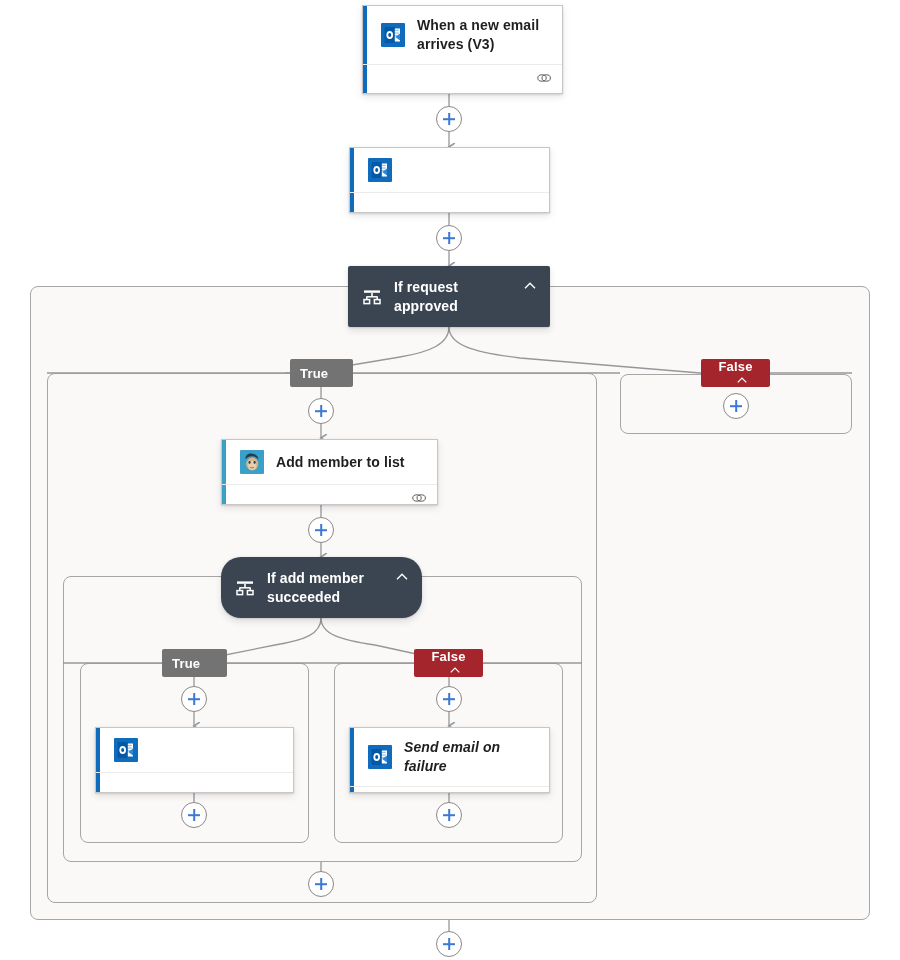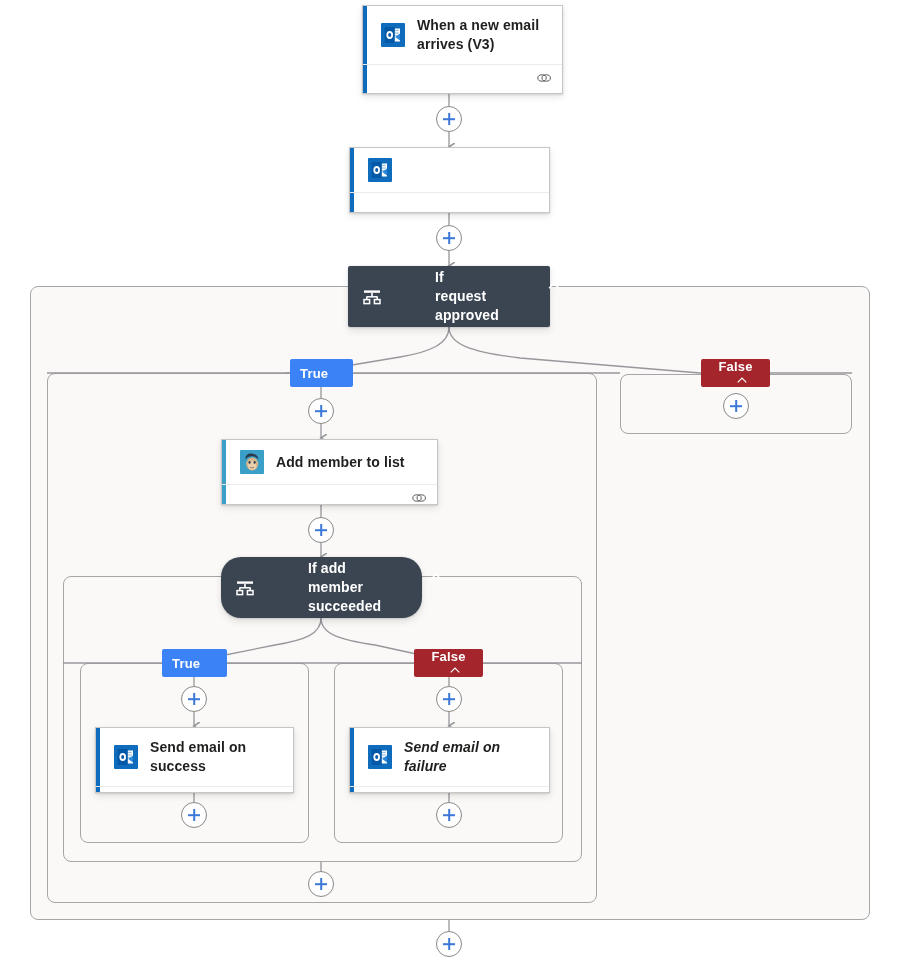--- a/index.html
+++ b/index.html
@@ -94,21 +94,20 @@
   
   .cond {
     position: absolute;
     background: #3b4552;
     border-radius: 2px;
     box-sizing: border-box;
     display: flex;
     align-items: center;
     padding: 0 12px 0 14px;
     box-shadow: 0 0.6px 1.8px rgba(0,0,0,0.12), 0 3.2px 7.2px rgba(0,0,0,0.10);
-    gap: 41px;
   }
   .cond .cond-icon {
     width: 20px; height: 20px;
     flex: 0 0 20px;
     margin-right: 12px;
     display: block;
   }
   .cond .cond-title {
     color: #ffffff;
     font-size: 14px;
@@ -132,21 +131,21 @@
     border-radius: 2px;
     display: flex;
     align-items: center;
     padding: 0 10px;
     box-sizing: border-box;
     color: #ffffff;
     font-size: 13px;
     font-weight: 700;
     letter-spacing: 0.2px;
   }
-  .badge.t { background: #3b82f6; gap: 37px; }
+  .badge.t { background: #737373; gap: 37px; }
   .badge.f { background: #a4262c; flex-direction: column; }
   .badge .badge-chevron {
     width: 14px; height: 14px;
     margin-left: 12px;
     display: block;
   }
 
   
   .plus {
     position: absolute;
@@ -374,21 +373,20 @@
         <rect x="0" y="0" width="24" height="24" fill="#0f6cbd"></rect>
         <rect x="9" y="5.5" width="10" height="13" fill="#ffffff"></rect>
         <rect x="10.2" y="6.8" width="7.6" height="1.3" fill="#9ec5e8"></rect>
         <rect x="10.2" y="9.4" width="7.6" height="1.3" fill="#9ec5e8"></rect>
         <rect x="10.2" y="12" width="7.6" height="1.3" fill="#9ec5e8"></rect>
         <path d="M19 10.5 L14.2 14 L19 17.4 Z" fill="#2b88d8"></path>
         <rect x="3.6" y="4" width="10.2" height="16" rx="1.2" fill="#0358a7"></rect>
         <ellipse cx="8.7" cy="12" rx="3.3" ry="4" fill="#ffffff"></ellipse>
         <ellipse cx="8.7" cy="12" rx="1.5" ry="2.1" fill="#0358a7"></ellipse>
       </svg>
-      <div class="card-title">Send email on success</div>
     </div>
     <div class="card-foot">
       
     </div>
   </div>
 
   <div class="card" style="left:349px; top:727px; width:201px; height:66px;font-style:italic;">
     <div class="accent" style="background:#0f6cbd;"></div>
     <div class="card-head">
       <svg class="card-icon" viewBox="0 0 24 24">

